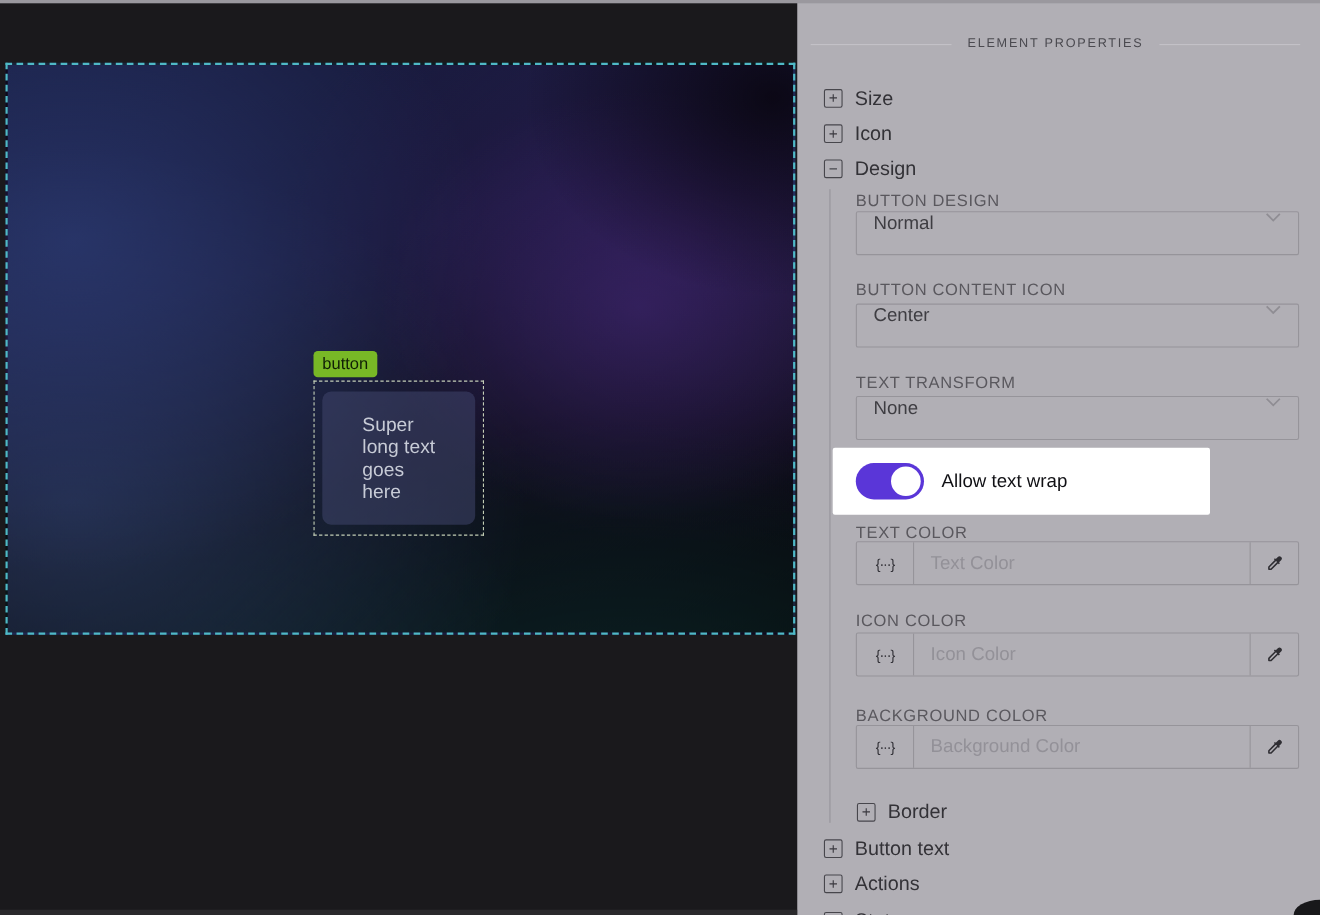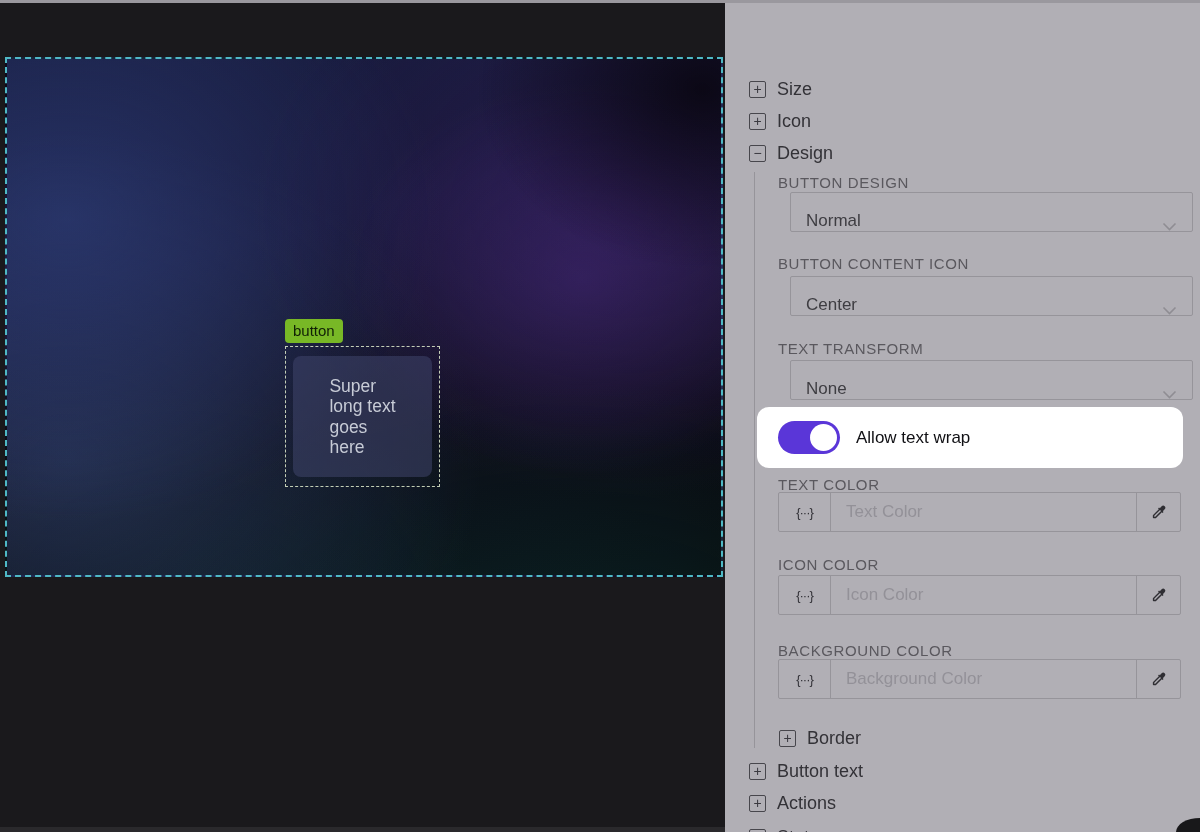--- a/index.html
+++ b/index.html
@@ -56,26 +56,26 @@
   }
   .sec-label { font-size:18px; color:#333237; }
 
   .guide-line { position:absolute; left:29px; top:172px; width:1px; height:576px; background:#96949a; }
 
   .fld-label { position:absolute; left:53px; font-size:15px; letter-spacing:0.6px; color:#5a585e; }
 
   .dd {
     position:absolute; left:53px; width:403px; height:40px;
     border:1px solid #96949a; border-radius:2px;
-    display:flex; align-items:flex-end; padding:0 15px;
-    font-size:17px; color:#3e3d42;margin-left:12px;
+    display:flex; align-items:flex-start; padding:0 15px;
+    font-size:17px; color:#3e3d42;
   }
   .dd .chev { margin-left:auto; display:flex; }
 
-  .band { position:absolute; left:32px; top:407px; width:426px; height:61px; background:#ffffff; border-radius:12px; }
+  .band { position:absolute; left:32px; top:407px; width:343px; height:61px; background:#ffffff; border-radius:2px; }
   .toggle { position:absolute; left:21px; top:14px; width:62px; height:33px; border-radius:17px; background:#5a36d8; }
   .toggle .knob { position:absolute; right:3px; top:3px; width:27px; height:27px; border-radius:50%; background:#ffffff; }
   .band-label { position:absolute; left:99px; top:50%; transform:translateY(-50%); font-size:17px; color:#101014; }
 
   .color-row {
     position:absolute; left:53px; width:403px; height:40px;
     border:1px solid #96949a; border-radius:2px; display:flex; align-items:stretch;
   }
   .seg-l {
     width:52px; border-right:1px solid #96949a;
@@ -110,20 +110,25 @@
 goes
 here</div>
         </div>
       </div>
     </div>
     <div class="bottom-strip"></div>
   </div>
 
   <div class="panel">
 
+    <div class="p-header">
+      <div class="line"></div>
+      <div class="t">ELEMENT PROPERTIES</div>
+      <div class="line"></div>
+    </div>
 
     <div class="sec" style="left:24px; top:78px;">
       <div class="collapse-box">+</div>
       <div class="sec-label">Size</div>
     </div>
     <div class="sec" style="left:24px; top:110px;">
       <div class="collapse-box">+</div>
       <div class="sec-label">Icon</div>
     </div>
     <div class="sec" style="left:24px; top:142px;">

